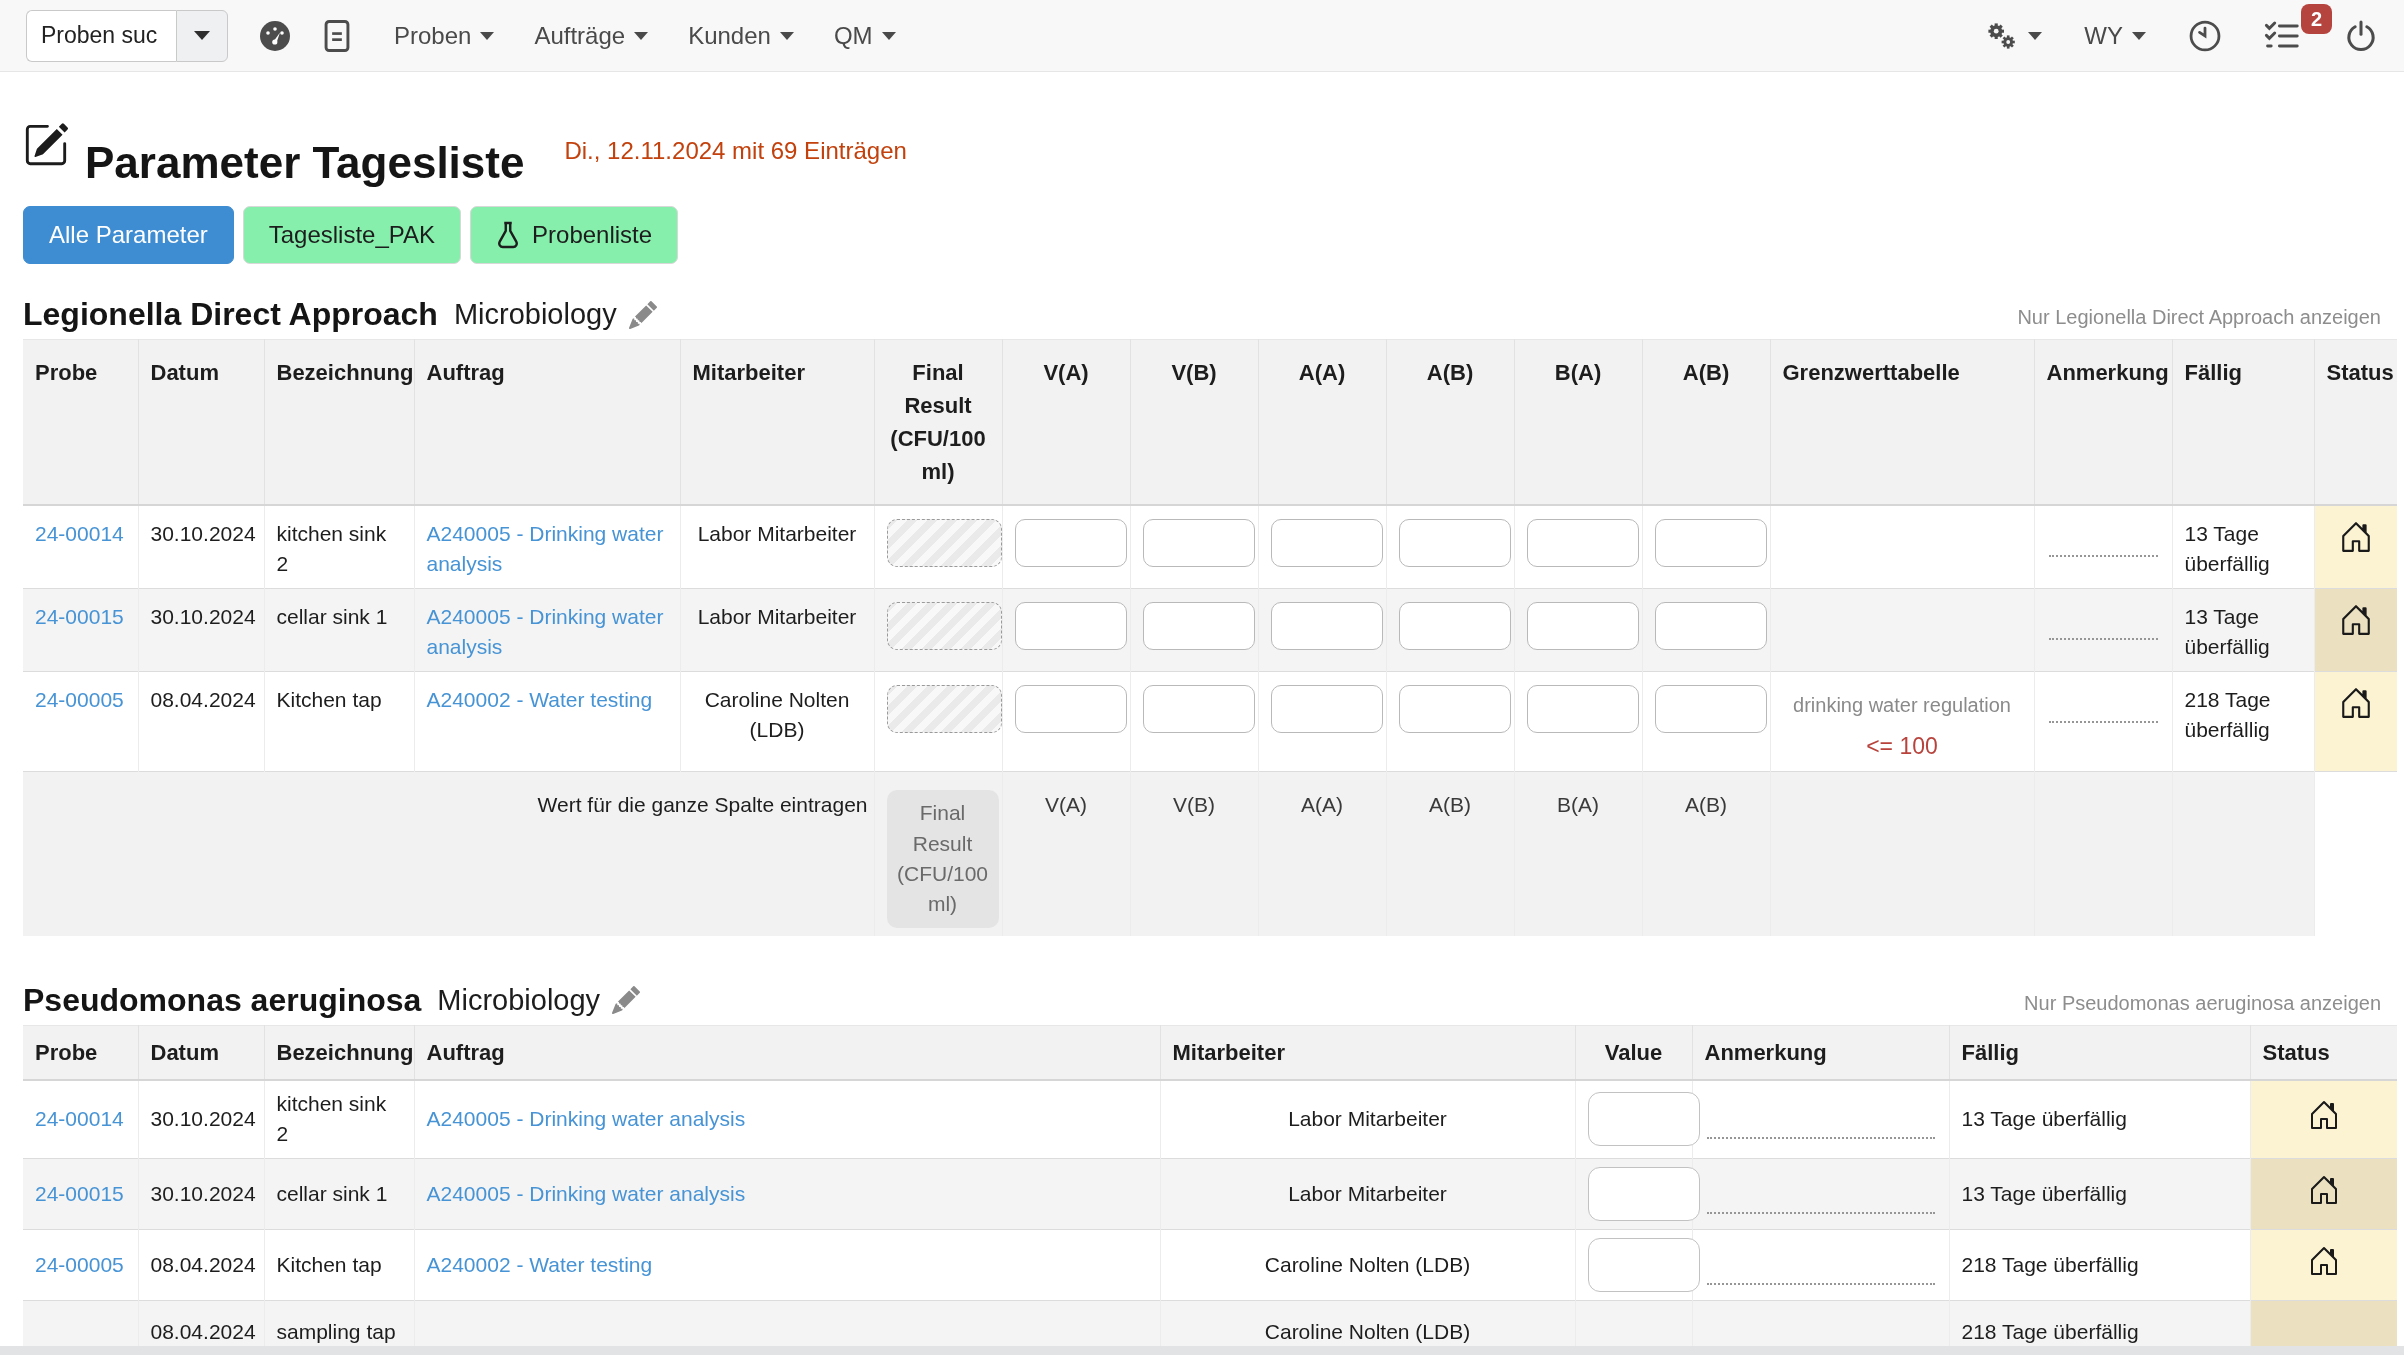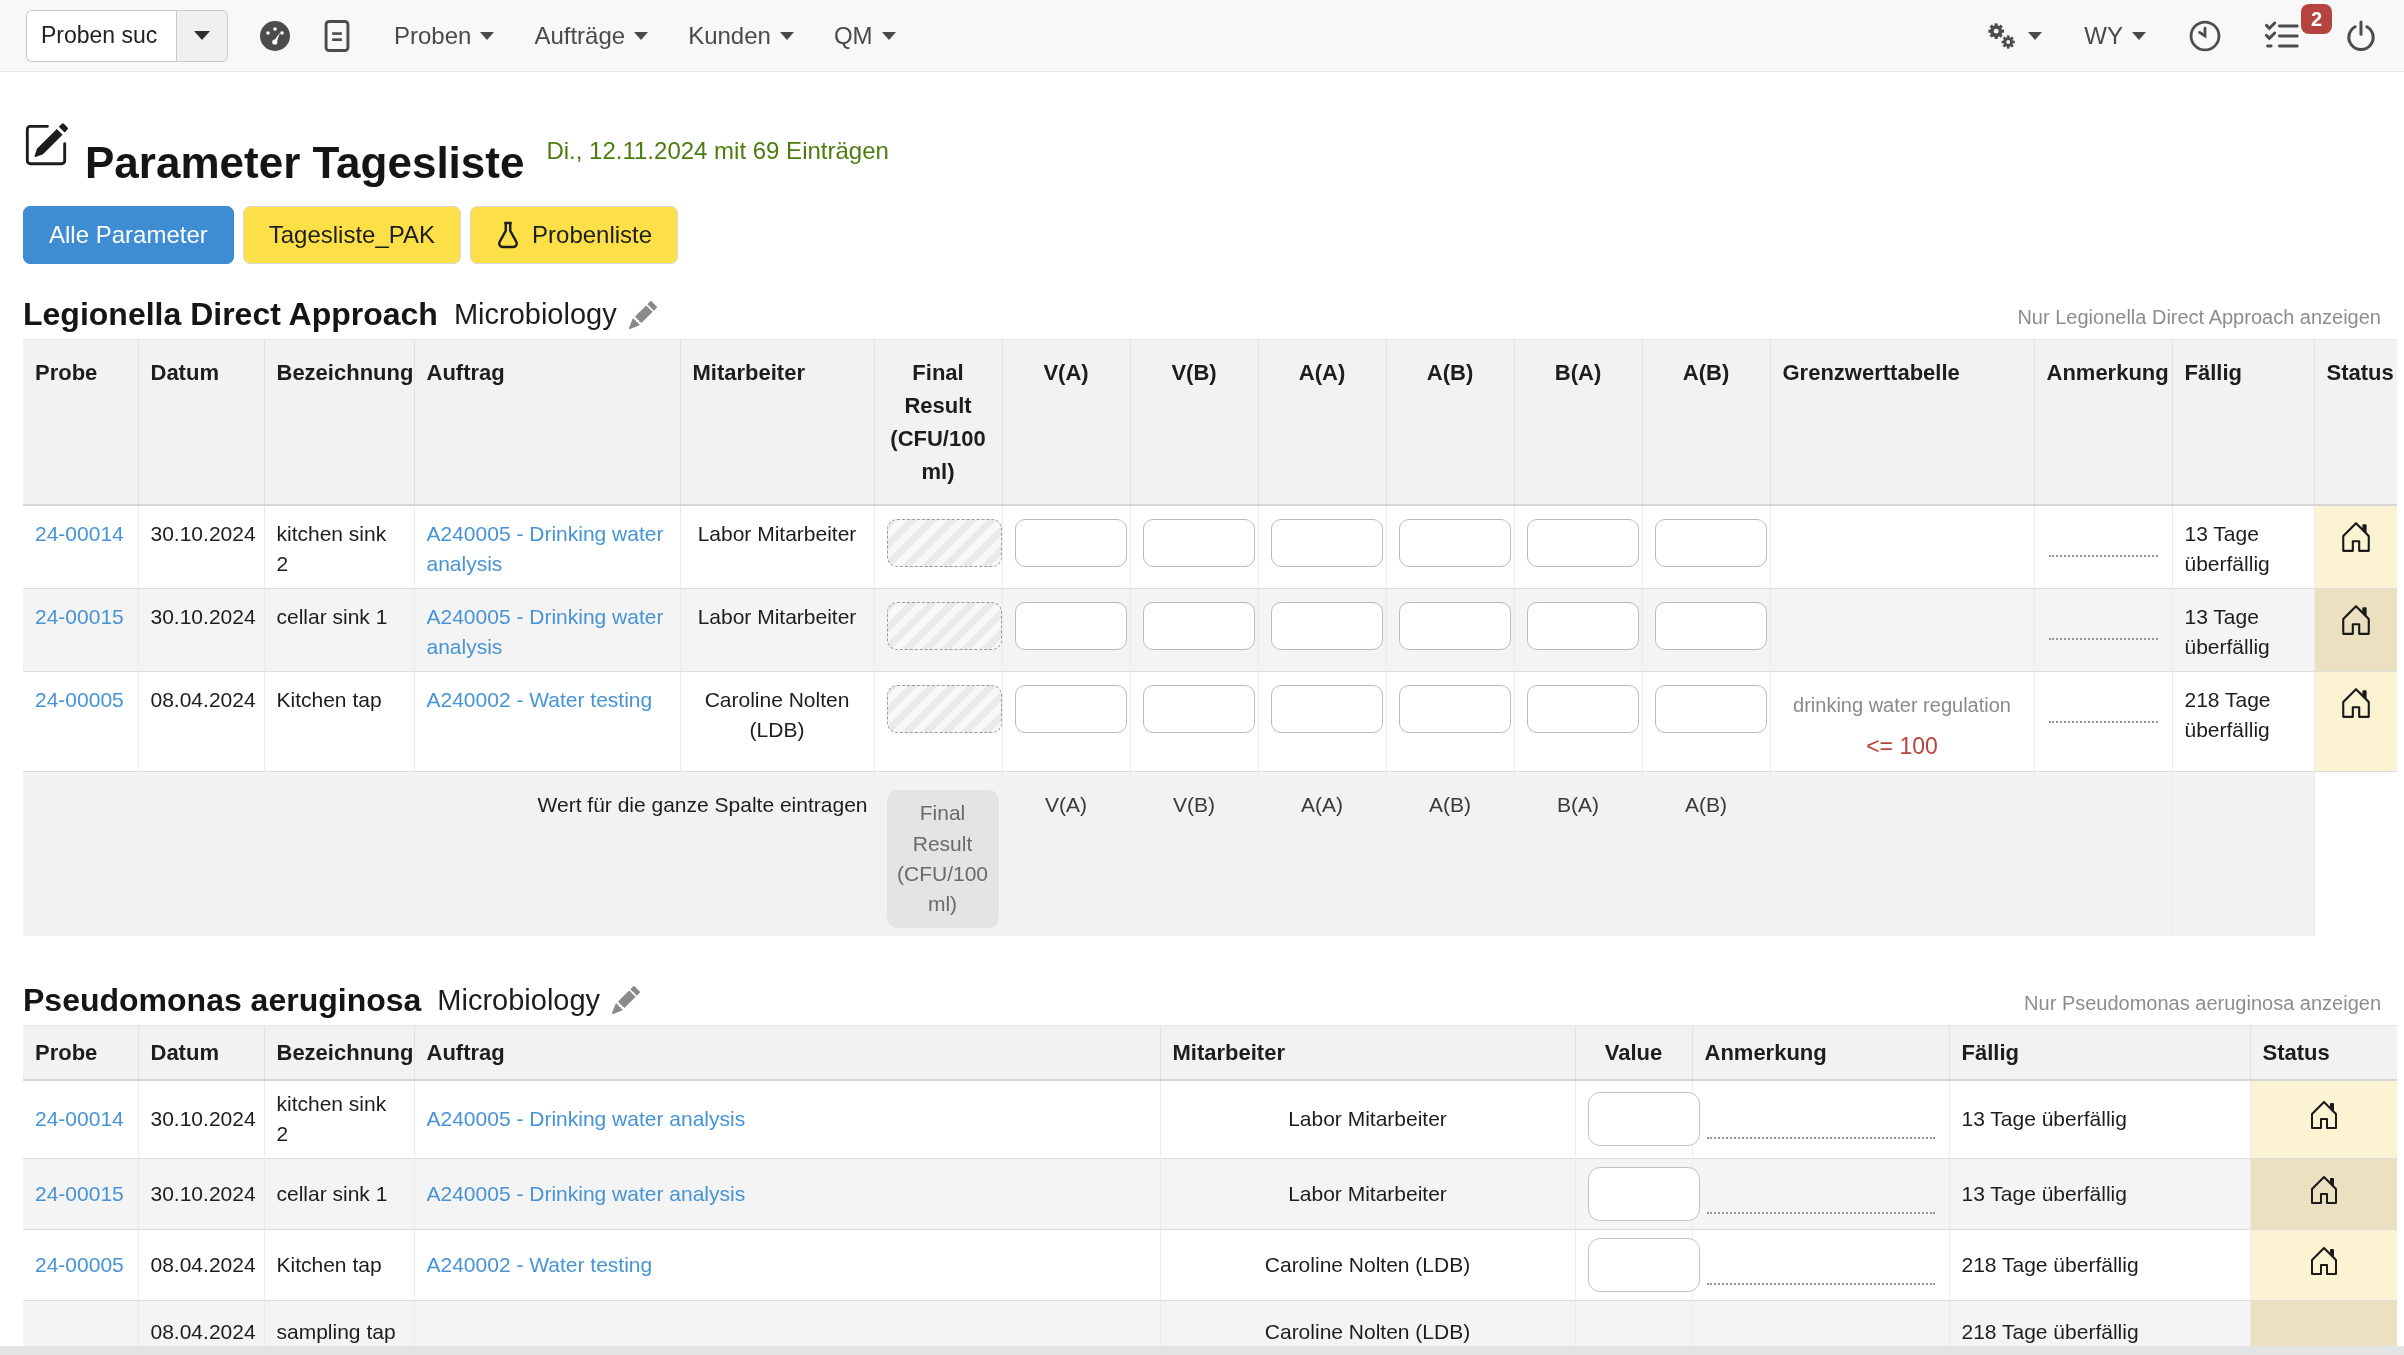--- a/index.html
+++ b/index.html
@@ -24,24 +24,24 @@
   .nav-right { margin-left:auto; display:flex; align-items:center; gap:42px; }
   .nav-user { font-size:24px; color:#4a4a4a; display:flex; align-items:center; gap:9px; cursor:pointer; }
   .todo-wrap { position:relative; }
   .todo-badge { position:absolute; top:-16px; right:-30px; background:#b5443f; color:#fff;
     font-size:20px; font-weight:bold; border-radius:8px; padding:3px 10px; line-height:1.2; }
 
   
   .main { padding:0 23px; }
   .page-title-row { margin-top:30px; display:flex; align-items:center; gap:16px; }
   .page-title { font-size:44px; font-weight:bold; color:#151515;margin-top:36px; }
-  .page-subtitle { font-size:24px; color:#4d7c0f; margin-left:6px; padding-top:12px; }
+  .page-subtitle { font-size:24px; color:#c2410c; margin-left:24px; padding-top:12px; }
   .view-btns { margin-top:18px; display:flex; gap:9px; }
   .btn { height:58px; border-radius:7px; font-size:24px; padding:0 25px; display:inline-flex;
-    align-items:center; gap:12px; cursor:pointer; border:1px solid #d8d8d8; background:#fde047; color:#1d1d1d;
+    align-items:center; gap:12px; cursor:pointer; border:1px solid #d8d8d8; background:#86efac; color:#1d1d1d;
     font-family:inherit; }
   .btn.active { background:#3e8cd2; border-color:#3e8cd2; color:#fff; }
   .date-row { margin-top:28px; display:flex; }
   .date-input { width:260px; height:58px; border:1px solid #c9c9c9; border-radius:7px 0 0 7px;
     font-size:24px; padding:0 18px; color:#222; outline:none; }
   .btn-anzeigen { height:58px; border:1px solid #c9c9c9; border-left:none; background:#e9e9e9;
     border-radius:0 7px 7px 0; font-size:24px; padding:0 26px; color:#222; cursor:pointer; font-family:inherit; }
 
   
   .section-head { display:flex; align-items:flex-end; justify-content:space-between; }

